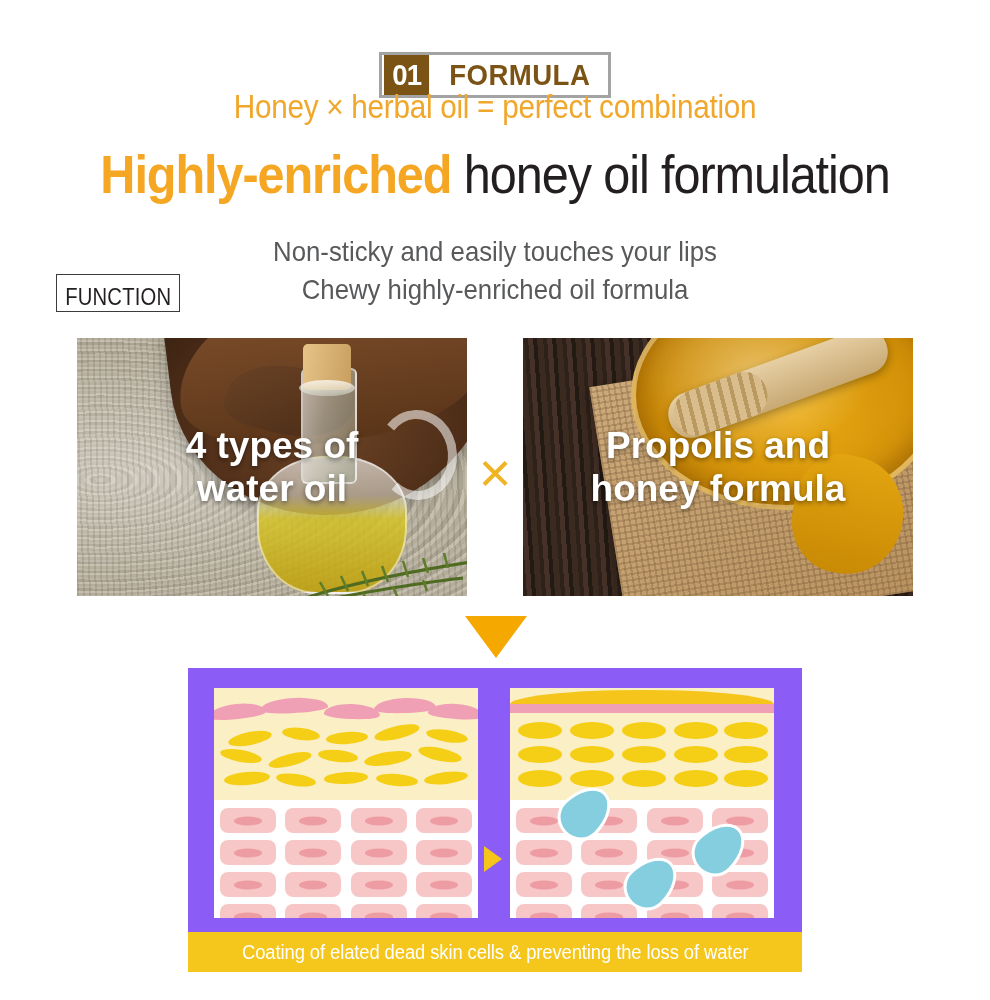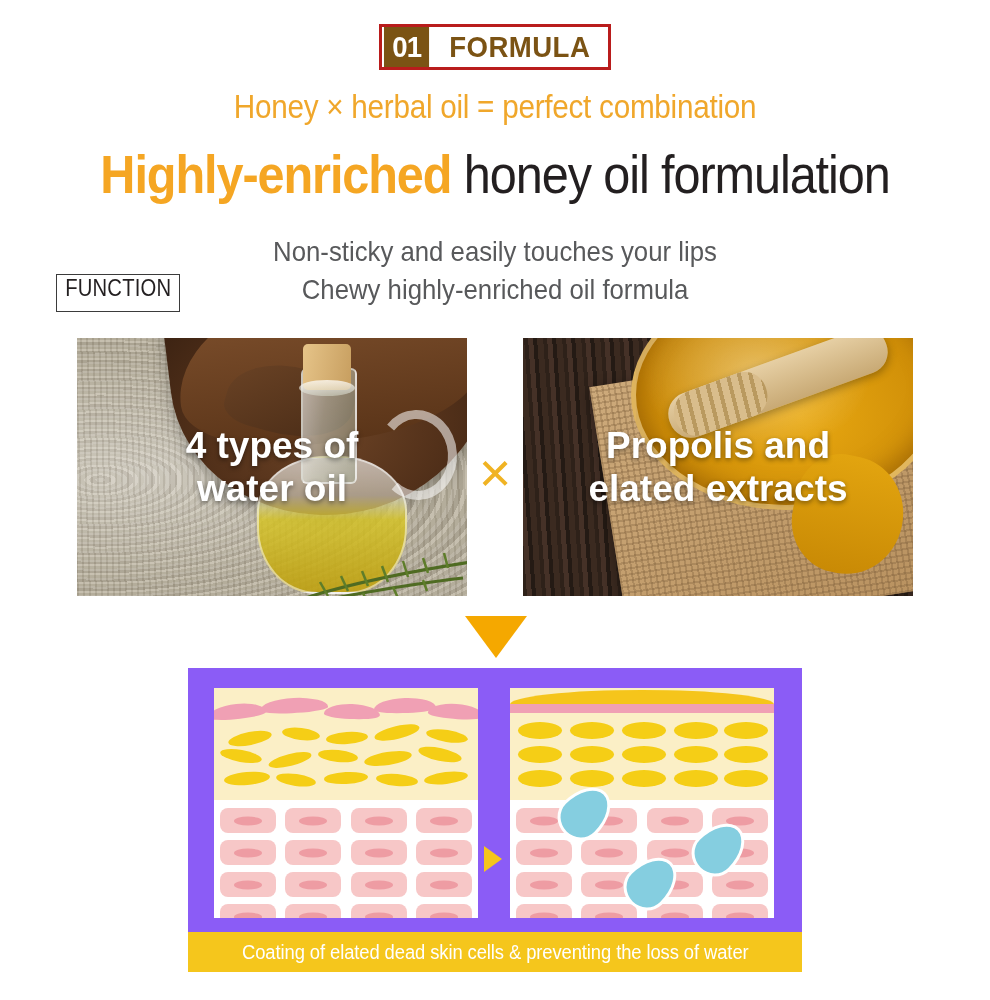--- a/index.html
+++ b/index.html
@@ -12,23 +12,24 @@
   }
   .page{position:relative;width:990px;height:1000px;}
 
   
   .badge{
     position:absolute;left:0;right:0;top:24px;
     display:flex;justify-content:center;align-items:center;
   }
   .badge-inner{
     display:flex;align-items:stretch;
-    border:3px solid #b91c1c;
+    border:3px solid #a3a3a3;
     background:#ffffff;
     height:40px;
+    margin-top:28px;
   }
   .badge-num{
     background:#7B5314;color:#ffffff;
     font-weight:bold;font-size:30px;line-height:40px;
     padding:0 9px 0 9px;letter-spacing:-1px;
     font-family:"Liberation Sans", sans-serif;
     transform:scaleX(.92);
   }
   .badge-word{
     color:#7B5314;font-weight:bold;font-size:30px;line-height:40px;
@@ -62,21 +63,21 @@
     color:#58595B;
     font-size:28px;
     line-height:38px;
     transform:scaleX(.92);
   }
 
   .function-box{
     position:absolute;left:56px;top:274px;
     width:124px;height:38px;
     border:1.5px solid #3b3b3b;
-    display:flex;align-items:flex-start;justify-content:center;
+    display:flex;align-items:flex-end;justify-content:center;
     box-sizing:border-box;
   }
   .function-box span{
     color:#231F20;font-size:23px;letter-spacing:.2px;
     transform:scaleX(.88);
   }
 
   
   .photo{
     position:absolute;top:338px;width:390px;height:258px;
@@ -368,21 +369,21 @@
   <div class="times-sym">×</div>
 
   <div class="photo right">
     <div class="wood-dark"></div>
     <div class="burlap"></div>
     <div class="honey-bowl"></div>
     <div class="honey-pour"></div>
     <div class="dipper"></div>
     <div class="photo-caption">
       <div>Propolis and</div>
-      <div>elated extracts</div>
+      <div>honey formula</div>
     </div>
   </div>
 
   <div class="down-arrow"></div>
 
   <div class="diagram">
 
     <div class="skin-panel left">
       <div class="stratum">
         <div class="flake" style="left:-6px;top:16px;width:58px;transform:rotate(-6deg);"></div>

